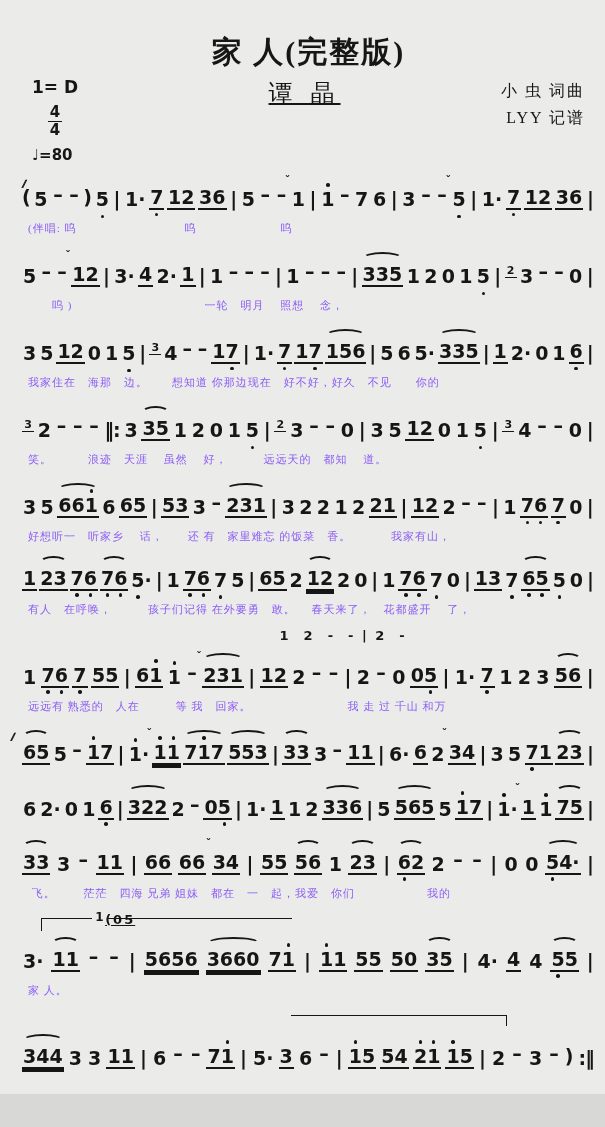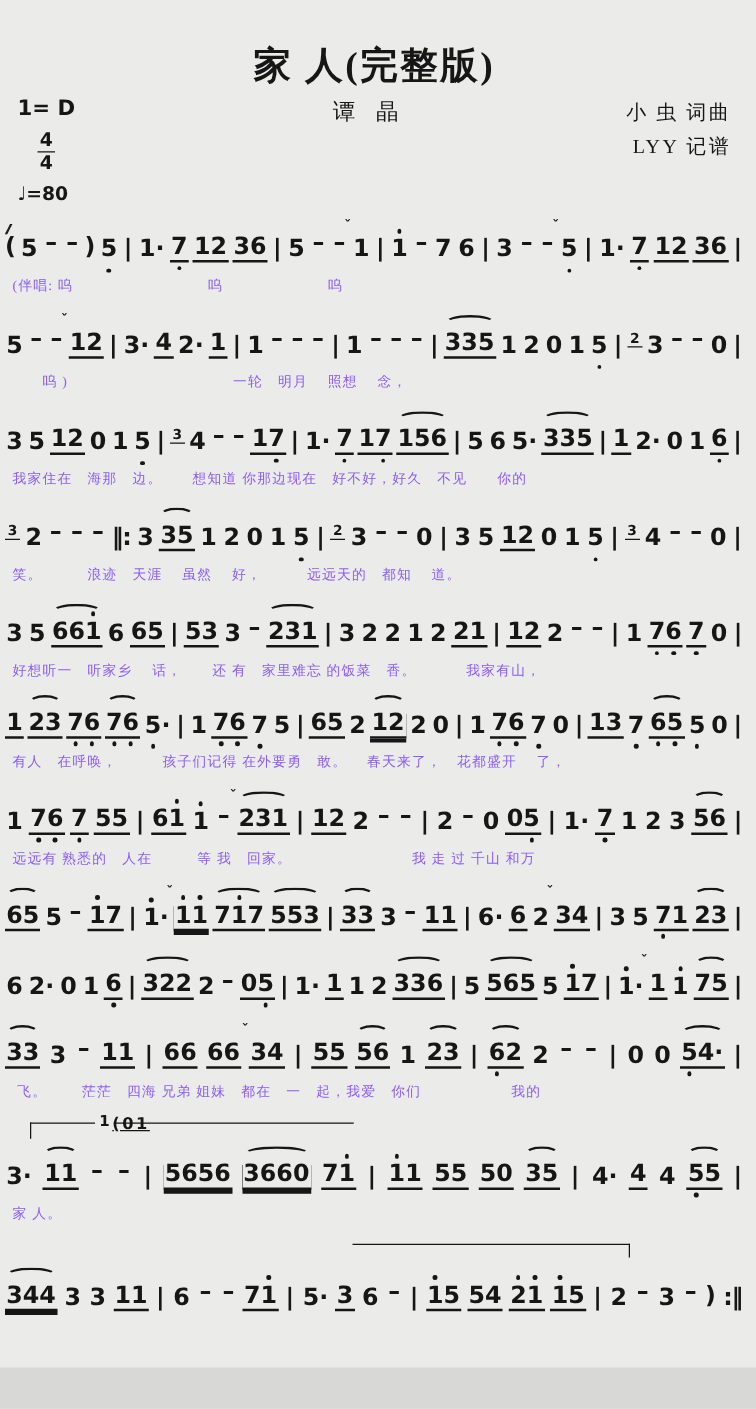--- a/index.html
+++ b/index.html
@@ -1,33 +1,33 @@
 <!DOCTYPE html>
 <html><head>
 <meta charset="utf-8">
 <style>
   html,body{margin:0;padding:0;}
   body{background:#d8d8d6;}
   .page{
     width:605px;height:1094px;margin:0 auto;background:#ebebe9;
     color:#161616;overflow:hidden;position:relative;
     font-family:"DejaVu Sans",sans-serif;box-sizing:border-box;
-    padding:10px 6px 4px 0;
+    padding:10px 6px 4px 18px;
   }
   
   .title{
     text-align:center;font-family:"Liberation Serif",serif;
     font-size:30px;font-weight:bold;letter-spacing:2px;margin-top:22px;
   }
   .meta-row{display:flex;justify-content:space-between;align-items:flex-start;margin-top:4px;padding:0 14px;}
   .keysig{font-size:17px;font-weight:bold;display:flex;align-items:center;gap:8px;flex-direction:column;}
   .timesig{display:inline-flex;flex-direction:column;align-items:center;line-height:1;font-weight:bold;font-size:15px;}
   .timesig .num{border-bottom:1.5px solid #161616;padding:0 2px 1px;}
   .timesig .den{padding-top:1px;}
-  .singer{font-family:"Liberation Serif",serif;font-size:18px;letter-spacing:6px;margin-left:30px;}
+  .singer{font-family:"Liberation Serif",serif;font-size:24px;letter-spacing:6px;margin-left:30px;text-decoration:underline;}
   .credits{text-align:right;font-family:Liberation Serif, serif;font-size:16px;line-height:1.7;letter-spacing:2px;}
   .tempo{font-size:15px;font-weight:bold;padding:8px 0 0 14px;}
   
   #sheet-lines{margin-top:4px;}
   .line{margin-bottom:2px;}
   .pre{position:relative;height:20px;}
   .pre .volta{position:absolute;top:8px;height:12px;border-top:1.6px solid #161616;border-left:1.6px solid #161616;}
   .pre .volta b{position:absolute;top:-9px;left:20%;background:#ebebe9;padding:0 3px;font-size:12px;font-weight:bold;font-style:normal;}
   .pre .topline{position:absolute;top:8px;height:10px;border-top:1.6px solid #161616;border-right:1.6px solid #161616;}
   .pre .small-notes{position:absolute;top:2px;font-size:13px;font-weight:bold;letter-spacing:2px;white-space:pre;}
@@ -585,20 +585,23 @@
             <span class="ch">5<i class="db"></i></span>
           </span>
           <span class="grp">
             <span class="ch">0</span>
           </span>
           <span class="bar">|</span>
         </div>
         <div class="lyrics">有人　在呼唤，　　　孩子们记得 在外要勇　敢。　 春天来了，　花都盛开　 了，</div>
       </div>
       <div class="line">
+        <div class="pre">
+          <div class="small-notes" style="left: 45%;">1  2  -  - | 2  -</div>
+        </div>
         <div class="notes">
           <span class="grp">
             <span class="ch">1</span>
           </span>
           <span class="grp ul">
             <span class="ch">7<i class="db"></i></span>
             <span class="ch">6<i class="db"></i></span>
           </span>
           <span class="grp ul">
             <span class="ch">7<i class="db"></i></span>
@@ -921,21 +924,21 @@
           </span>
           <span class="bar">|</span>
         </div>
         <div class="lyrics"> 飞。　　 茫茫　四海 兄弟 姐妹　都在　一　起，我爱　你们　　　　　　我的</div>
       </div>
       <div class="line">
         <div class="pre">
           <div class="volta" style="left: 4%; width: 43%;">
             <b>1</b>
           </div>
-          <div class="small-notes ul" style="left: 15%;">(01</div>
+          <div class="small-notes ul" style="left: 15%;">(05</div>
         </div>
         <div class="notes">
           <span class="grp">
             <span class="ch">3</span>
             <span class="ch aug">·</span>
           </span>
           <span class="grp ul">
             <span class="tie"></span>
             <span class="ch">1</span>
             <span class="ch">1</span>

